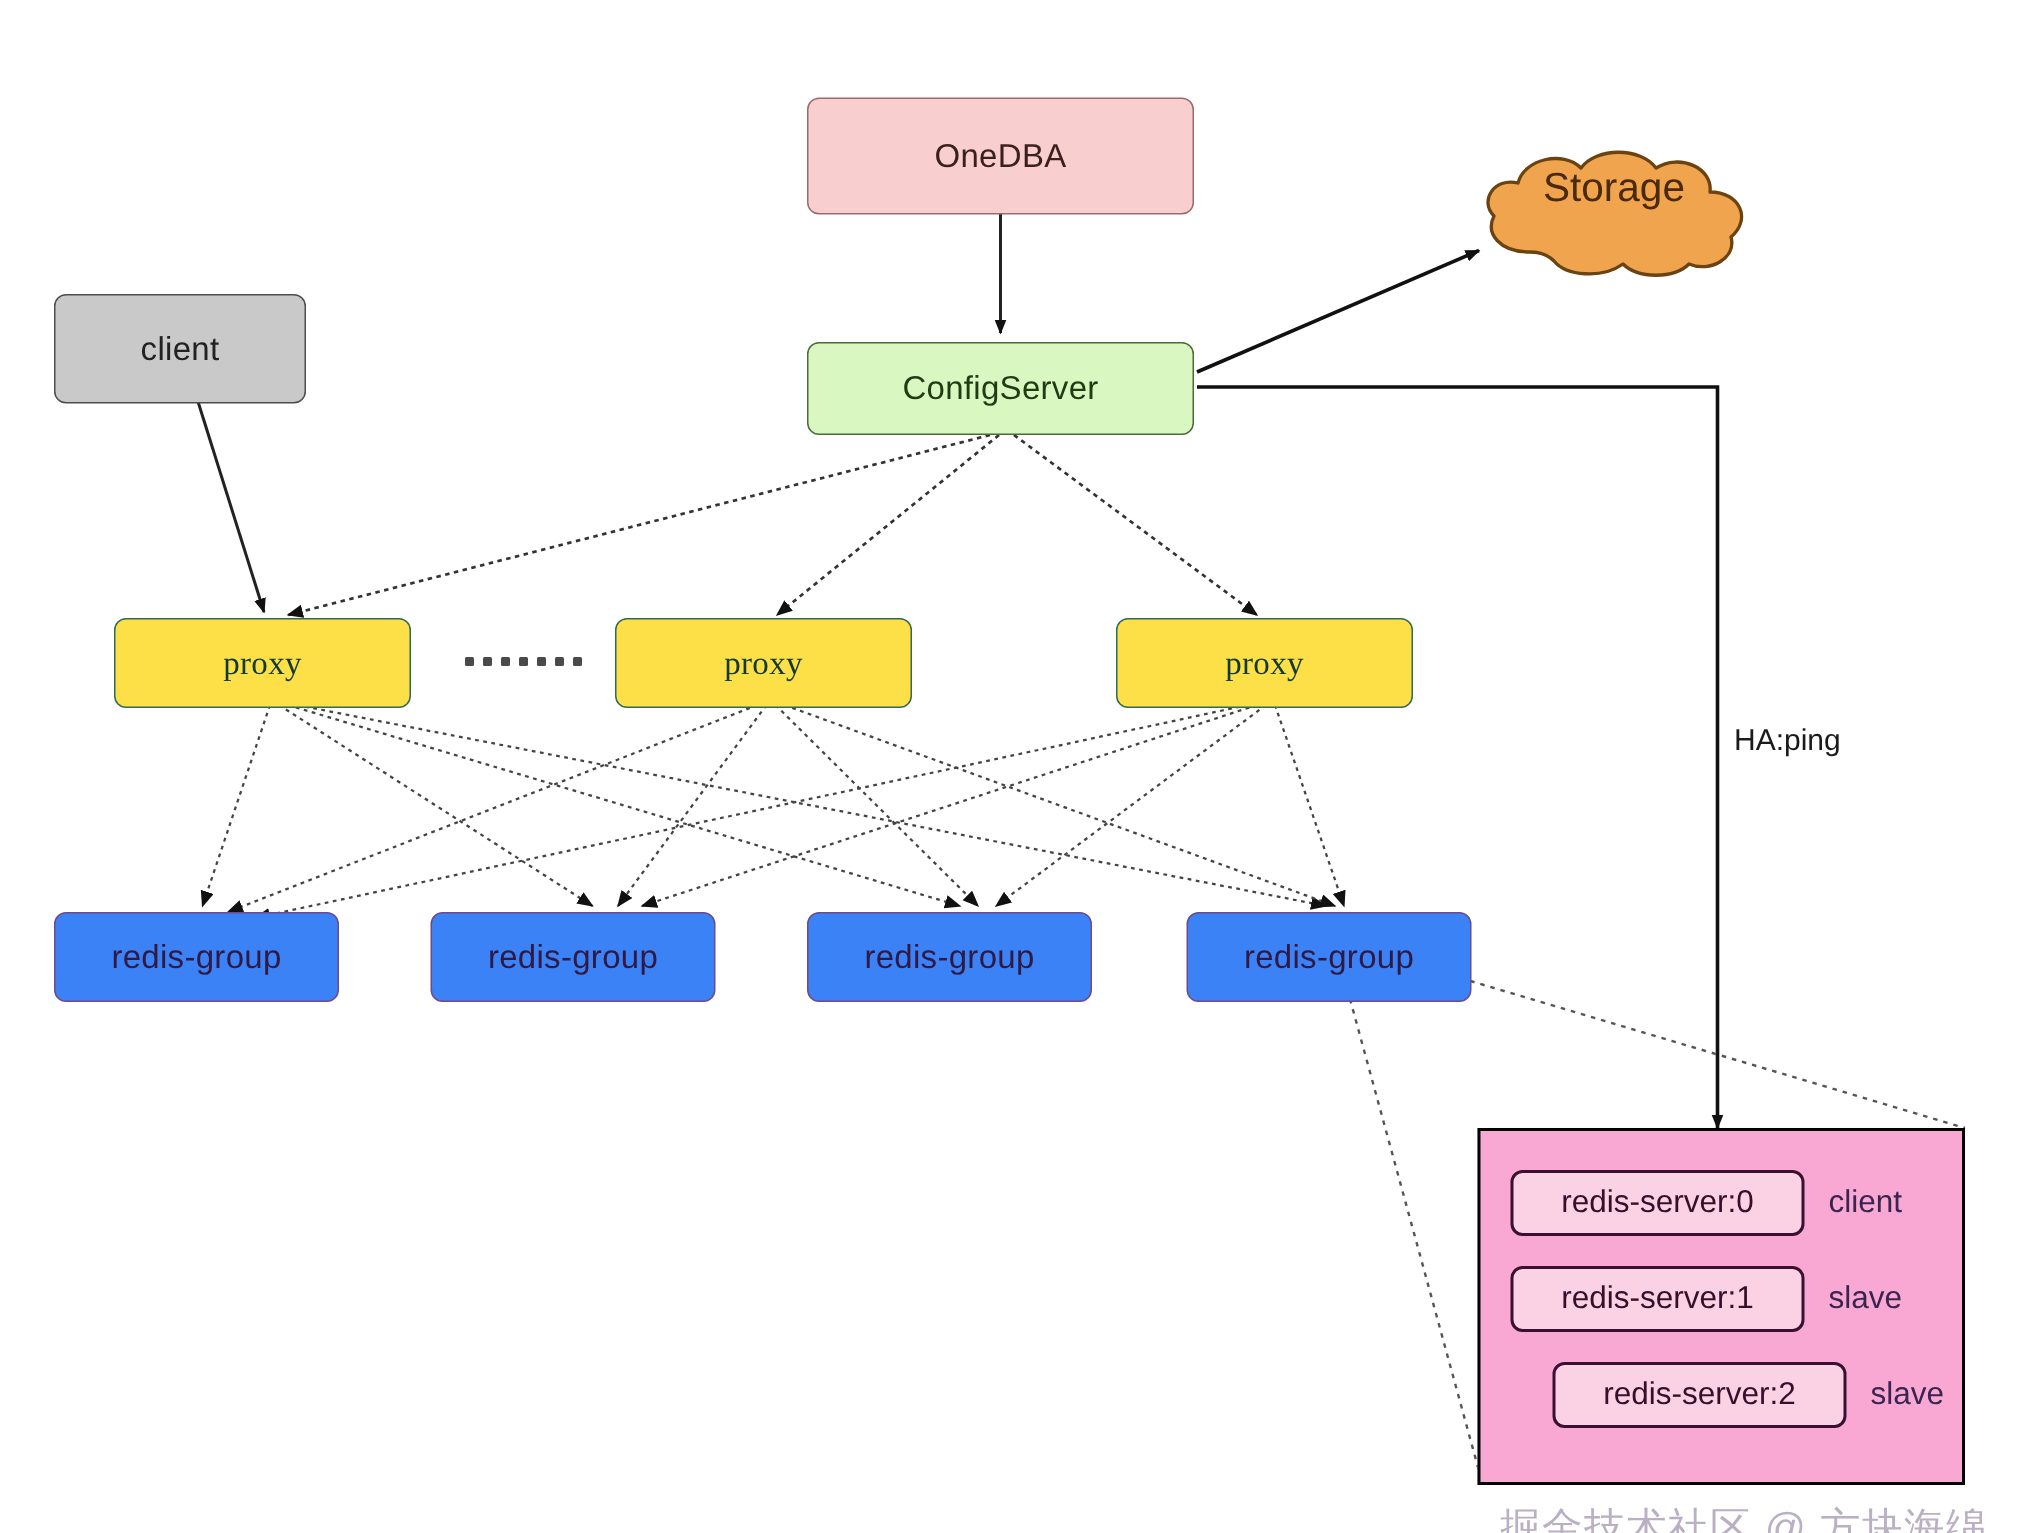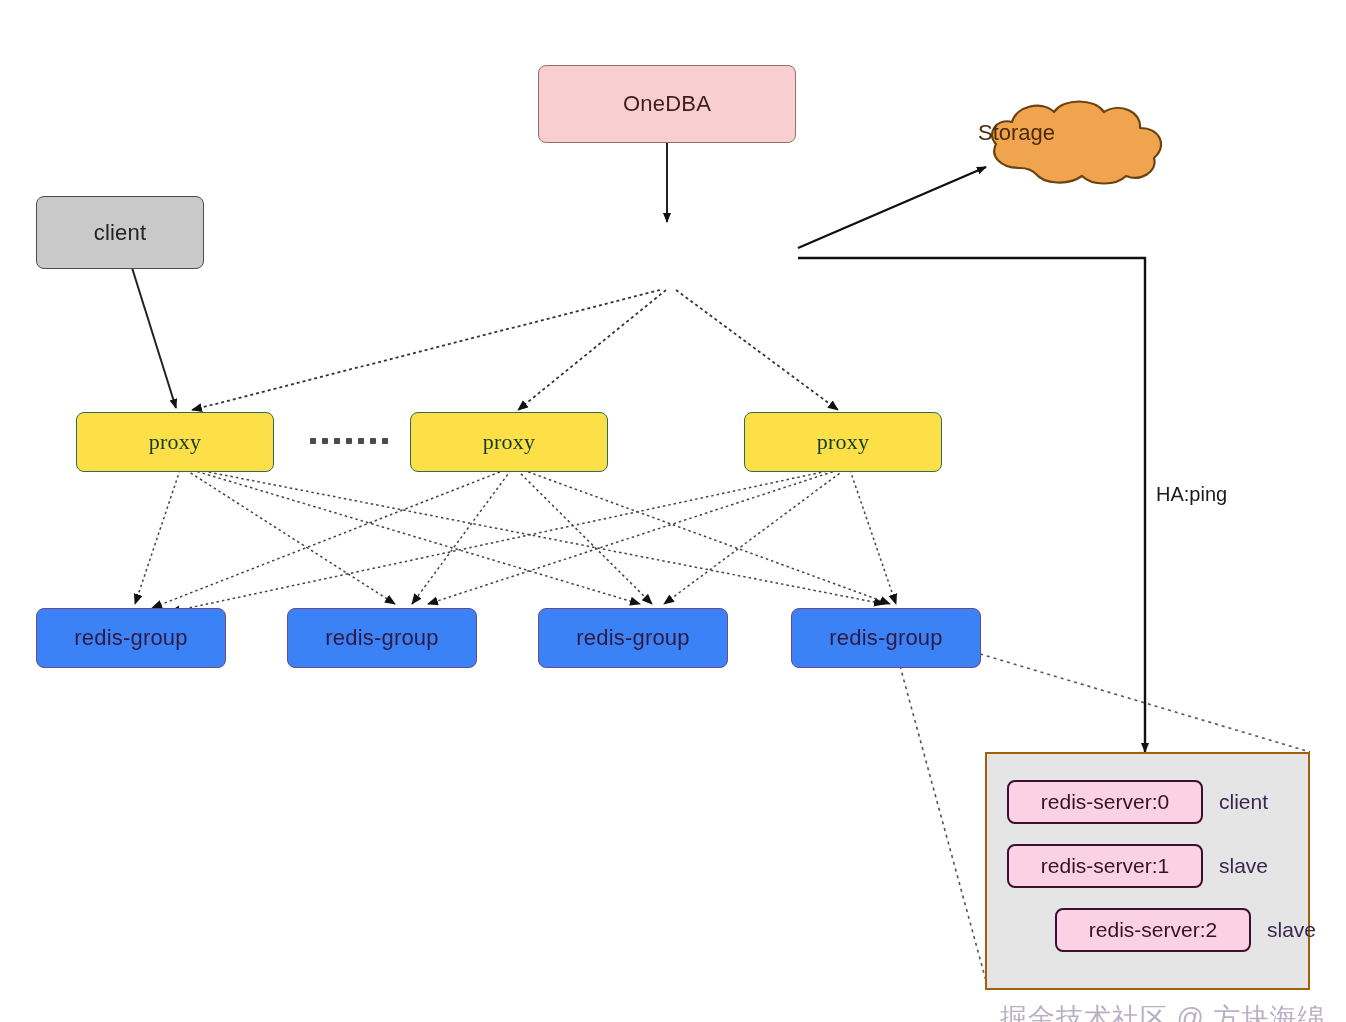--- a/index.html
+++ b/index.html
@@ -63,31 +63,31 @@
     border-color: #6e4a8c;
     color: #301a44;
   }
   .cloud {
     position: absolute;
     z-index: 3;
   }
   .cloud-label {
     position: absolute;
     width: 100%;
-    text-align: left;
-    top: 22px;
-    font-size: 22px;
+    text-align: center;
+    top: 12px;
+    font-size: 27px;
     color: #4a2a08;
     pointer-events: none;
   }
   .detail-panel {
     position: absolute;
     box-sizing: border-box;
-    background: #e5e5e5;
-    border: 2px solid #a16207;
+    background: #f9a8d4;
+    border: 2px solid #000000;
     z-index: 4;
   }
   .server-row {
     position: absolute;
     display: flex;
     align-items: center;
     height: 44px;
   }
   .server-box {
     box-sizing: border-box;
@@ -202,20 +202,23 @@
                C142,4 164,14 162,30 C182,30 190,48 176,60 C180,74 162,84 148,78
                C138,88 114,88 104,78 C90,88 66,86 58,76 C54,72 48,70 42,70 Z" fill="#f0a44e" stroke="#6b4310" stroke-width="2.2" stroke-linejoin="round"></path>
     </svg>
     <div class="cloud-label">Storage</div>
   </div>
 
   <div class="node node-onedba" style="left:538px; top:65px; width:258px; height:78px;">
     <span>OneDBA</span>
   </div>
 
+  <div class="node node-configserver" style="left:538px; top:228px; width:258px; height:62px;">
+    <span>ConfigServer</span>
+  </div>
 
   <div class="node node-client" style="left:36px; top:196px; width:168px; height:73px;">
     <span>client</span>
   </div>
 
   <div class="node node-proxy" style="left:76px; top:412px; width:198px; height:60px;">
     <span>proxy</span>
   </div>
 
   <div class="ellipsis-dots" style="left:310px; top:438px;">
@@ -263,21 +266,21 @@
       <div class="server-role">client</div>
     </div>
 
     <div class="server-row" style="left:20px; top:90px;">
       <div class="server-box">
         <span>redis-server:1</span>
       </div>
       <div class="server-role">slave</div>
     </div>
 
-    <div class="server-row" style="left:24px; top:154px;padding-left:44px;">
+    <div class="server-row" style="left:4px; top:154px;padding-left:44px;">
       <div class="server-box">
         <span>redis-server:2</span>
       </div>
       <div class="server-role">slave</div>
     </div>
   </div>
 
   <div class="watermark" style="left:1000px; top:1000px;">掘金技术社区 @ 方块海绵</div>
 
 </div>

